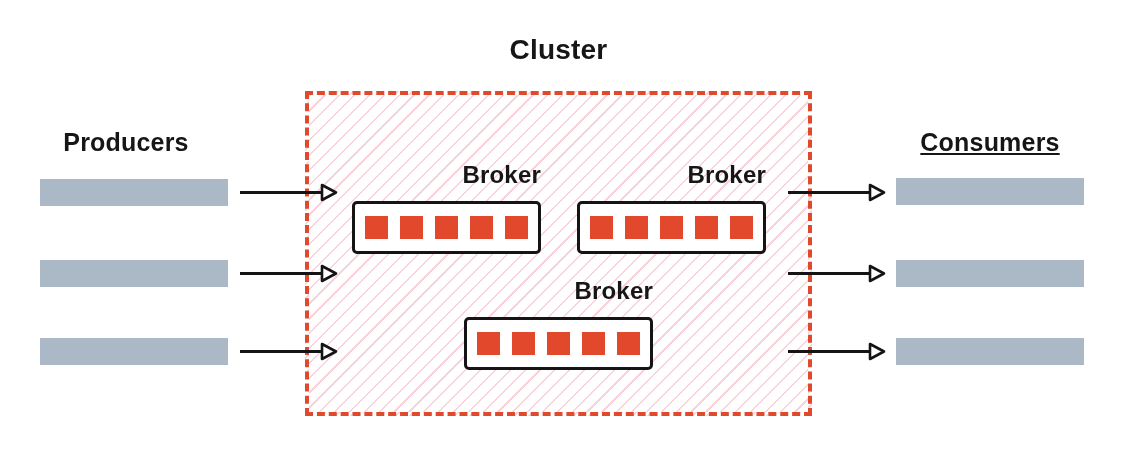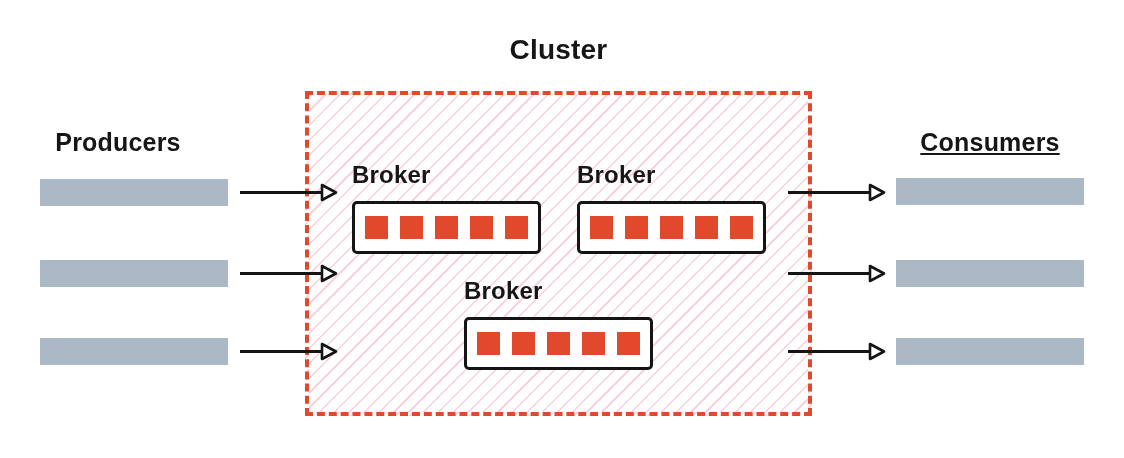--- a/index.html
+++ b/index.html
@@ -8,36 +8,36 @@
     font-family:"Liberation Sans","DejaVu Sans",sans-serif;color:#161616;
   }
   .cluster-title{
     position:absolute;left:305px;top:34px;width:507px;text-align:center;
     font-size:28px;font-weight:600;letter-spacing:.2px;
   }
   .col-label{
     position:absolute;width:188px;text-align:center;top:128px;
     font-size:25px;font-weight:600;letter-spacing:.2px;
   }
-  .col-label.left{left:24px;}
+  .col-label.left{left:32px;}
   .col-label.right{left:896px;text-decoration:underline;}
   .cluster-box{
     position:absolute;left:305px;top:91px;width:507px;height:325px;box-sizing:border-box;
     border:4px dashed #e0492c;
     background:repeating-linear-gradient(135deg,
       rgba(238,120,150,0.33) 0px, rgba(238,120,150,0.33) 1.6px,
       rgba(0,0,0,0) 1.6px, rgba(0,0,0,0) 10.5px);
   }
   .bar{position:absolute;width:188px;height:27px;background:#abb9c6;}
   .p1{left:40px;top:179px;} .p2{left:40px;top:260px;} .p3{left:40px;top:338px;}
   .c1{left:896px;top:178px;} .c2{left:896px;top:260px;} .c3{left:896px;top:338px;}
   .arrow{position:absolute;width:98px;height:21px;}
   .a-in1{left:240px;top:182px;} .a-in2{left:240px;top:263px;} .a-in3{left:240px;top:341px;}
   .a-out1{left:788px;top:182px;} .a-out2{left:788px;top:263px;} .a-out3{left:788px;top:341px;}
-  .broker{position:absolute;width:189px;display:flex;flex-direction:column;align-items:flex-start;gap:12px;}
+  .broker{position:absolute;width:189px;display:flex;flex-direction:column;align-items:flex-end;gap:12px;}
   .b1{left:352px;top:161px;} .b2{left:577px;top:161px;} .b3{left:464px;top:277px;}
   .broker-label{font-size:24px;font-weight:600;letter-spacing:.2px;line-height:28px;}
   .broker-box{
     box-sizing:border-box;width:189px;height:53px;background:#ffffff;
     border:3.5px solid #141414;border-radius:5px;
     display:flex;align-items:center;justify-content:center;gap:12px;
   }
   .sq{width:23px;height:23px;background:#e2492c;display:inline-block;}
 </style>
 </head>

